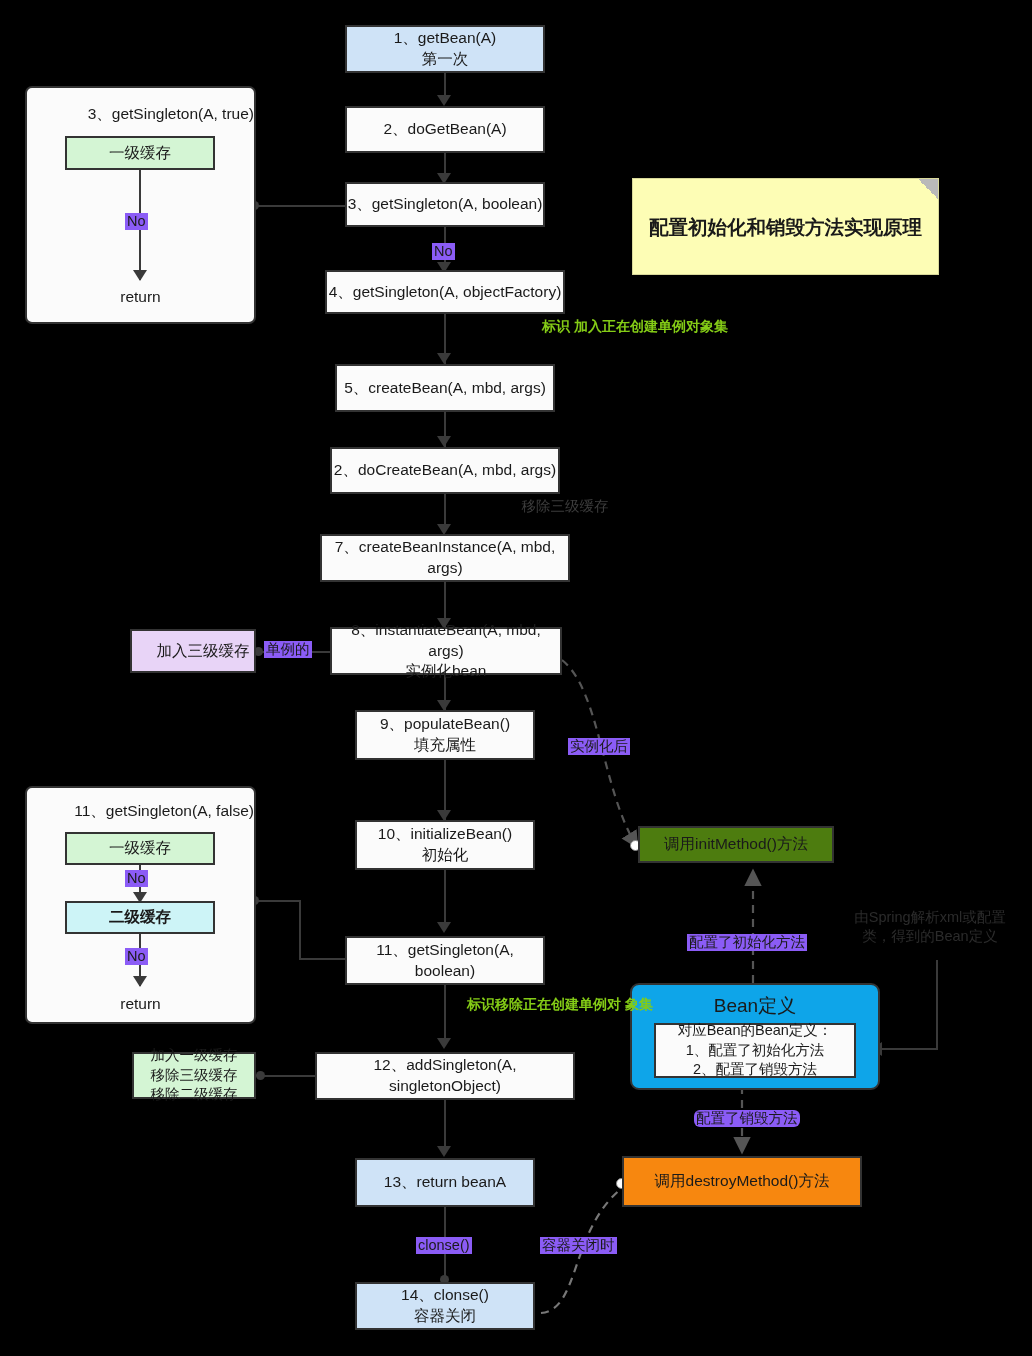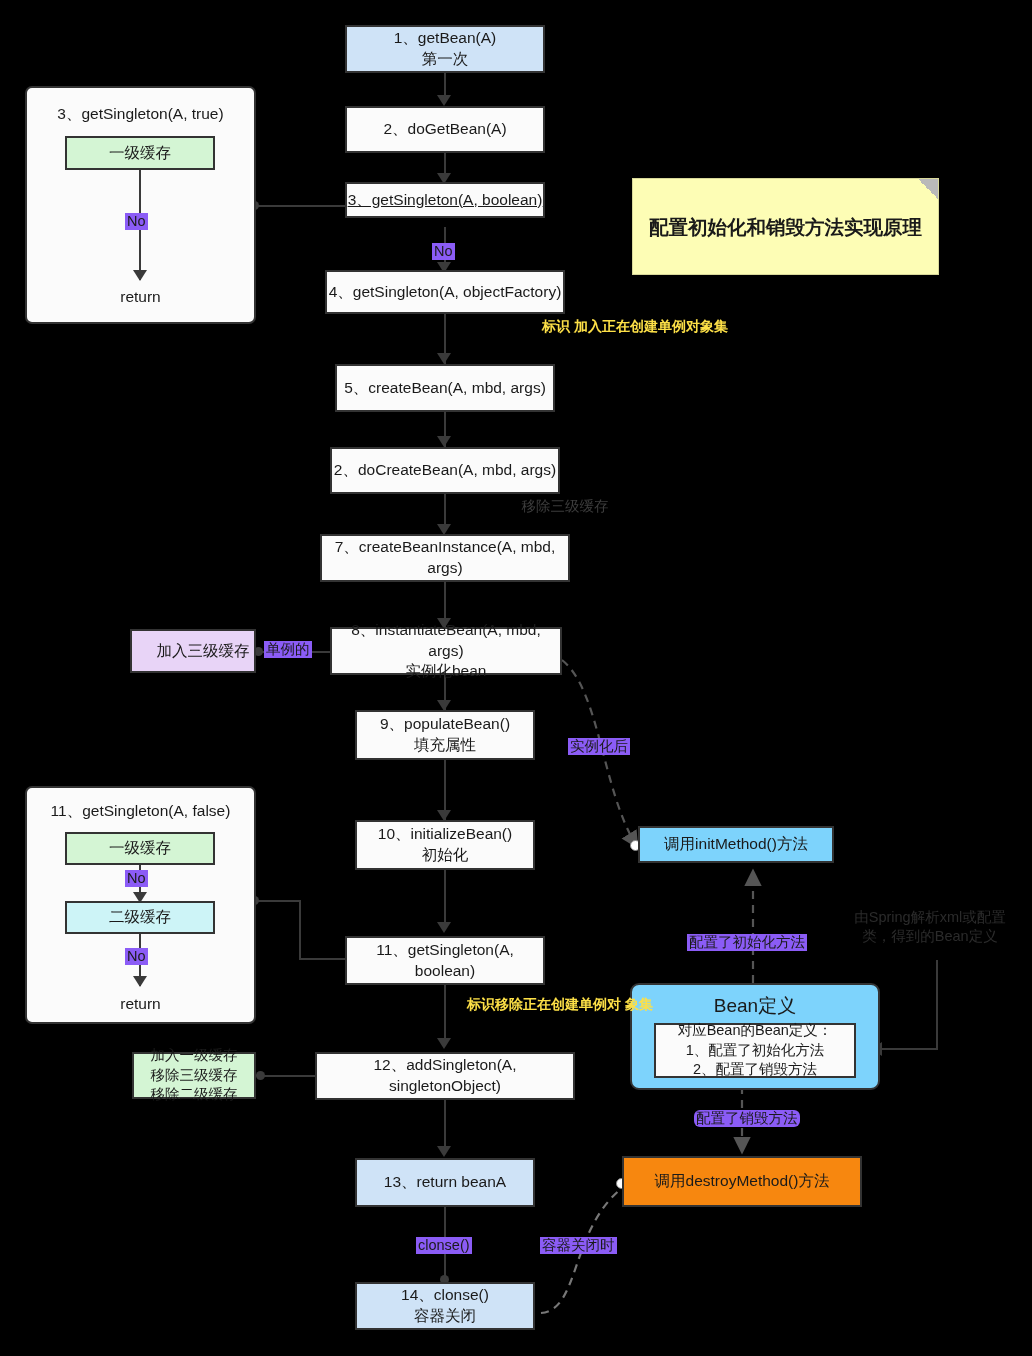--- a/index.html
+++ b/index.html
@@ -7,48 +7,48 @@
        font-family:"Liberation Sans","DejaVu Sans",sans-serif;
        -webkit-font-smoothing:antialiased;}
   #stage{position:relative;width:1032px;height:1356px;overflow:hidden;}
 
   .node{position:absolute;box-sizing:border-box;border:2.5px solid #333333;
         display:flex;align-items:center;justify-content:center;text-align:center;
         color:#1a1a1a;font-size:15.5px;line-height:1.35;white-space:pre-line;}
   .white{background:#fbfbfb;}
   .blue{background:#cfe3f7;}
   .green{background:#d4f5d4;}
-  .cyan{background:#cdf4f7;}
+  .cyan{background:#cdf4f7;font-weight:bold;}
   .purple{background:#e8d4f7;padding-left:20px;}
-  .vivid-green{background:#7dd3fc;}
+  .vivid-green{background:#4d7c0f;}
   .orange{background:#f7870f;}
   .panel{background:#fbfbfb;border:2.5px solid #333333;border-radius:7px;position:absolute;}
-  .panel-title{position:absolute;width:100%;text-align:center;font-size:15.5px;color:#1a1a1a;}
-  .beandef{background:#7dd3fc;border:2.5px solid #333333;border-radius:9px;position:absolute;}
+  .panel-title{position:absolute;width:100%;text-align:right;font-size:15.5px;color:#1a1a1a;}
+  .beandef{background:#0ea5e9;border:2.5px solid #333333;border-radius:9px;position:absolute;}
   .beandef-title{position:absolute;width:100%;text-align:center;font-size:19px;color:#1a1a1a;}
 
   .note{position:absolute;background:#fdfdb5;border:1px solid #d8d89a;}
   .note .fold{position:absolute;right:0;top:0;width:20px;height:20px;
        background:linear-gradient(225deg,#b9b9b9 0 50%,transparent 50% 100%);}
   .note .txt{position:absolute;left:0;right:0;top:50%;transform:translateY(-50%);
        text-align:center;font-size:19.5px;font-weight:bold;color:#1a1a1a;}
 
   .edge{position:absolute;background:#3a3a3a;}
   .edge.v{width:2.2px;}
   .edge.h{height:2.2px;}
   .arrow-d{position:absolute;width:0;height:0;border-left:7px solid transparent;
            border-right:7px solid transparent;border-top:11px solid #3a3a3a;}
   .arrow-l{position:absolute;width:0;height:0;border-top:7px solid transparent;
            border-bottom:7px solid transparent;border-right:11px solid #3a3a3a;}
   .dot{position:absolute;width:9px;height:9px;border-radius:50%;background:#3a3a3a;}
   .odot{position:absolute;width:9px;height:9px;border-radius:50%;background:#fff;border:1.5px solid #888;}
 
   .elabel{position:absolute;background:#8b5cf6;color:#1a1a1a;font-size:14.5px;
           padding:0 2px;white-space:nowrap;line-height:1.2;}
-  .blabel{position:absolute;color:#fde047;font-size:14px;font-weight:bold;
+  .blabel{position:absolute;color:#84cc16;font-size:14px;font-weight:bold;
           text-align:center;line-height:1.25;}
   .dlabel{position:absolute;color:#2b2b2b;font-size:14.5px;text-align:center;
           line-height:1.3;white-space:pre-line;}
   .plain{position:absolute;color:#1a1a1a;font-size:15.5px;text-align:center;}
   svg.dash{position:absolute;left:0;top:0;width:1032px;height:1356px;overflow:visible;pointer-events:none;}
 </style>
 </head>
 <body>
 
 <div id="stage">
@@ -128,21 +128,21 @@
 
   <div class="odot" style="left:630px;top:840px;"></div>
 
   <div class="odot" style="left:616px;top:1178px;"></div>
 
   <div class="node blue" style="left:345px;top:25px;width:200px;height:48px;">1、getBean(A)
 第一次</div>
 
   <div class="node white" style="left:345px;top:106px;width:200px;height:47px;">2、doGetBean(A)</div>
 
-  <div class="node white" style="left:345px;top:182px;width:200px;height:36px;text-decoration:underline;">3、getSingleton(A, boolean)</div>
+  <div class="node white" style="left:345px;top:182px;width:200px;height:45px;">3、getSingleton(A, boolean)</div>
 
   <div class="node white" style="left:325px;top:270px;width:240px;height:44px;">4、getSingleton(A, objectFactory)</div>
 
   <div class="node white" style="left:335px;top:364px;width:220px;height:48px;">5、createBean(A, mbd, args)</div>
 
   <div class="node white" style="left:330px;top:447px;width:230px;height:47px;">2、doCreateBean(A, mbd, args)</div>
 
   <div class="node white" style="left:320px;top:534px;width:250px;height:48px;">7、createBeanInstance(A, mbd, args)</div>
 
   <div class="node white" style="left:330px;top:627px;width:232px;height:48px;">8、instantiateBean(A, mbd, args)

